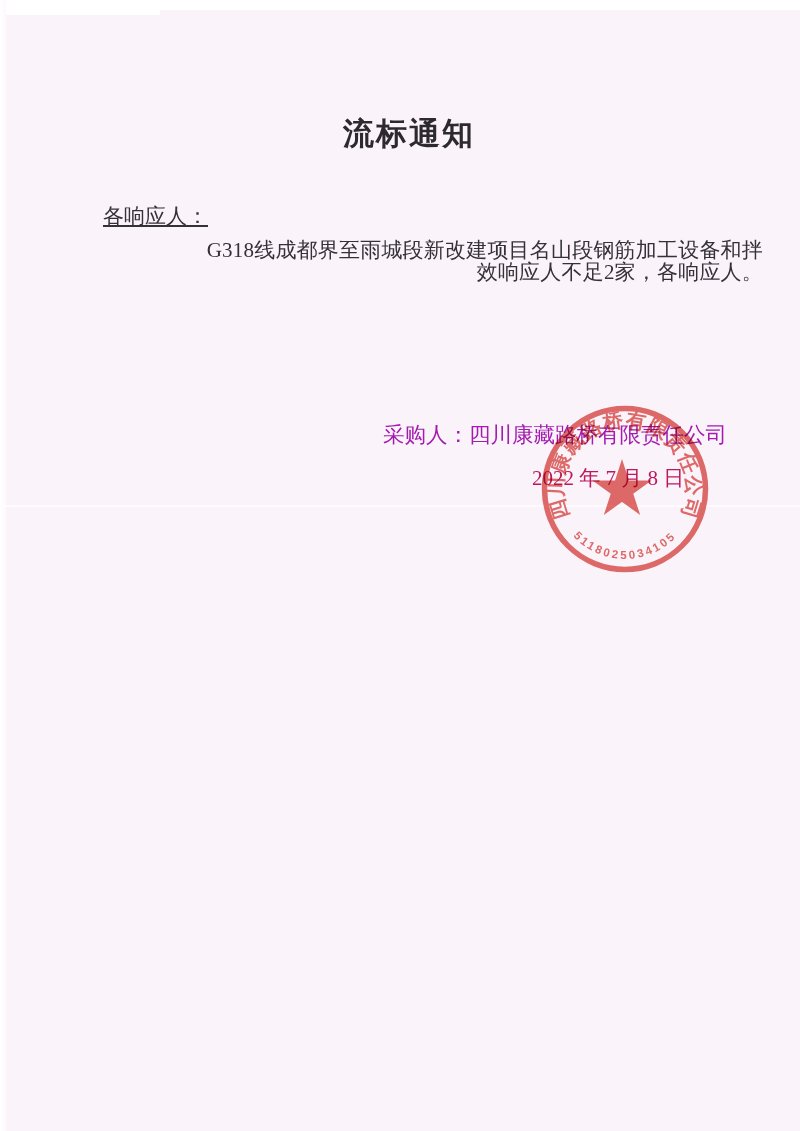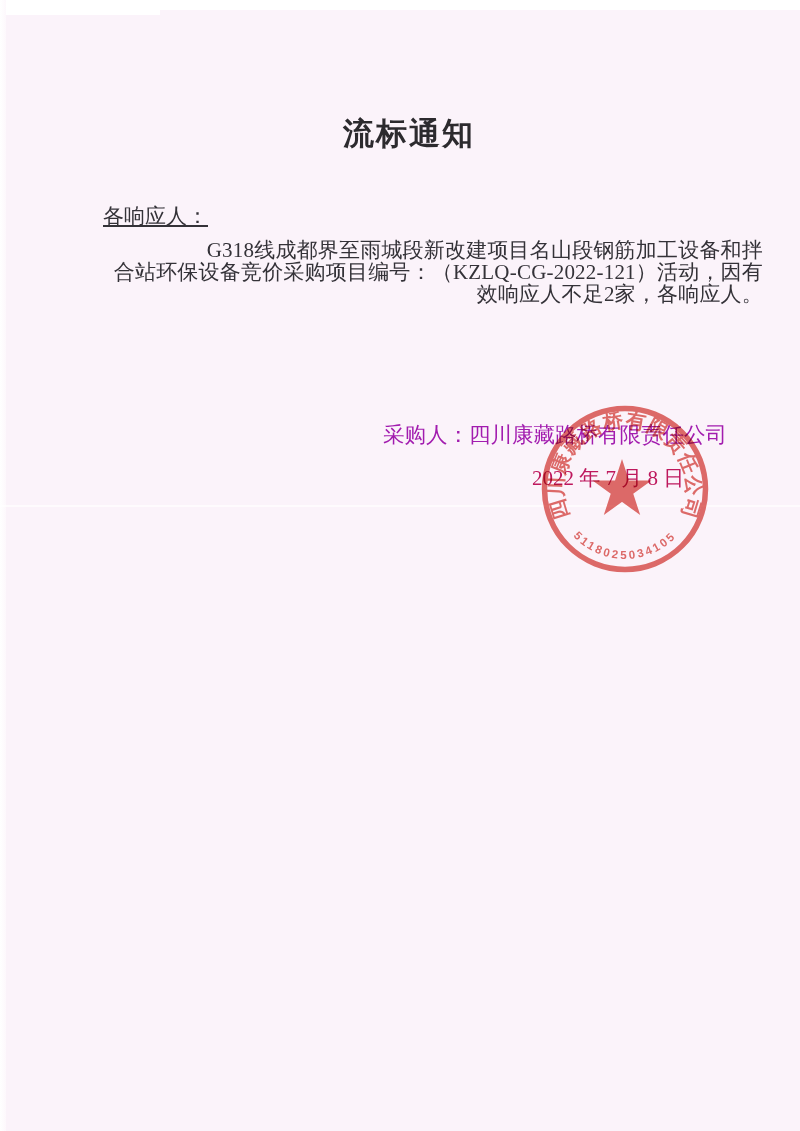--- a/index.html
+++ b/index.html
@@ -136,21 +136,20 @@
   <div class="edge-top-left"></div>
   <div class="edge-left"></div>
   <div class="scanline" style="top:505px;"></div>
 
   <div class="doc-title">流标通知</div>
 
   <div class="salutation">各响应人：</div>
 
   <div class="body-text">
     <div class="body-line indent">G318线成都界至雨城段新改建项目名山段钢筋加工设备和拌</div>
-    <div class="body-line">合站环保设备竞价采购项目编号：（KZLQ-CG-2022-121）活动，因有</div>
     <div class="body-line">效响应人不足2家，各响应人。</div>
   </div>
 
   <div class="purchaser-line">采购人：四川康藏路桥有限责任公司</div>
 
   <div class="date-line">2022 年 7 月 8 日</div>
 
   <svg class="seal" viewBox="0 0 200 200">
     <defs>
       <path id="seal-name-arc" d="M 46.3 131 A 62 62 0 1 1 153.7 131" fill="none"></path>

